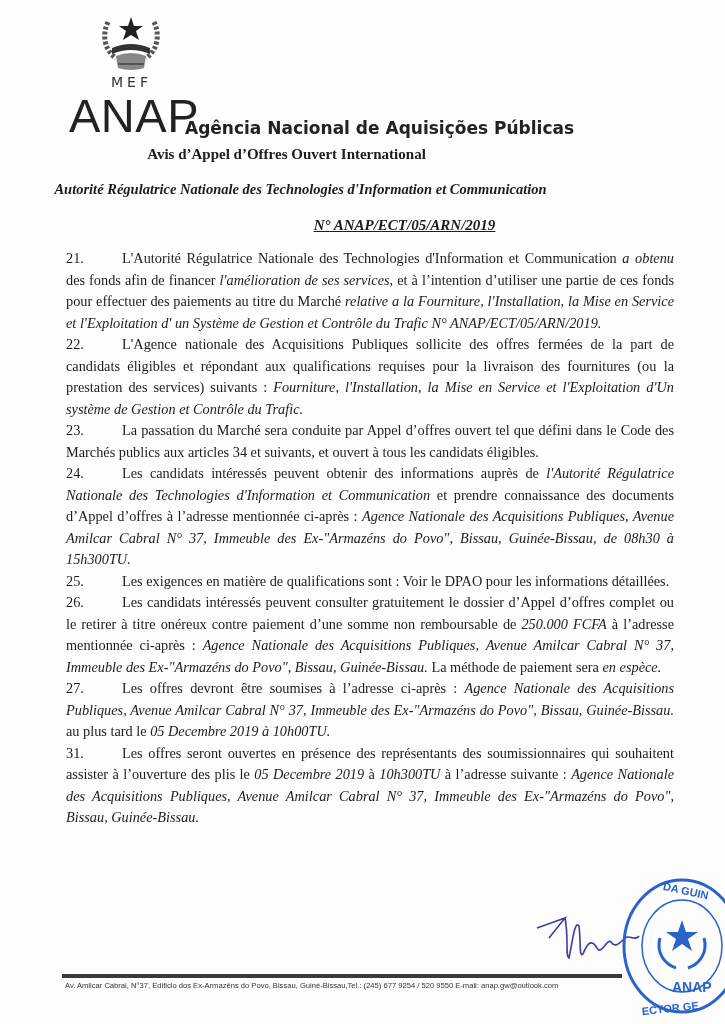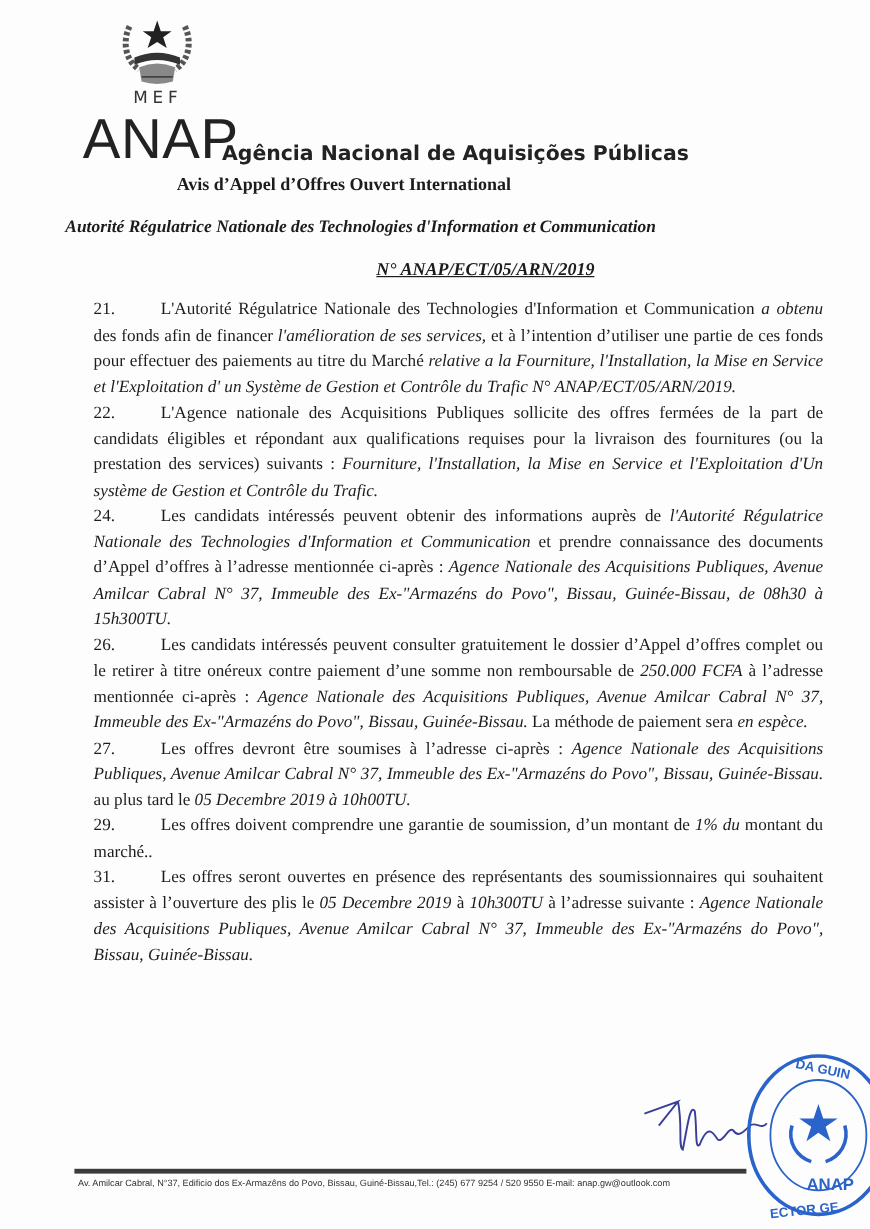--- a/index.html
+++ b/index.html
@@ -7,21 +7,21 @@
     width: 725px; height: 1024px; background: #fdfdfd; position: relative; overflow: hidden;
     font-family: "Liberation Serif", "DejaVu Serif", serif; color: #1c1c1c;
   }
   .emblem { position: absolute; left: 98px; top: 14px; width: 66px; height: 60px; }
   .mef { position: absolute; left: 111px; top: 74px; font-family: "DejaVu Sans", sans-serif; font-size: 14px; letter-spacing: 4px; color: #333; }
   .anap-logo { position: absolute; left: 69px; top: 92px; font-family: "Liberation Sans", sans-serif; font-size: 47px; letter-spacing: 0.5px; color: #222; line-height: 1; }
   .anap-sub { position: absolute; left: 185px; top: 118px; font-family: "DejaVu Sans", sans-serif; font-weight: bold; font-size: 17px; color: #222; }
   .title { position: absolute; left: 0; width: 573px; text-align: center; top: 146px; font-weight: bold; font-size: 15px; }
   .subtitle { position: absolute; left: 0; width: 601px; text-align: center; top: 181px; font-style: italic; font-weight: bold; font-size: 14.5px; }
   .ref { position: absolute; left: 0; width: 725px; text-align: center; top: 217px; font-style: italic; font-weight: bold; font-size: 15px; text-decoration: underline; padding-left: 42px; }
-  .body { position: absolute; left: 66px; top: 248px; width: 608px; font-size: 14.3px; line-height: 21.5px; margin-left: 12px; }
+  .body { position: absolute; left: 66px; top: 248px; width: 608px; font-size: 14.3px; line-height: 21.5px; }
   .para { text-align: justify; margin: 0; }
   .num { display: inline-block; width: 56px; }
   .i { font-style: italic; }
   .footer-rule { position: absolute; left: 62px; top: 974px; width: 560px; height: 4px; background: #3a3a3a; }
   .footer { position: absolute; left: 65px; top: 981px; font-family: "Liberation Sans", sans-serif; font-size: 7.6px; color: #333; white-space: nowrap; }
   .signature { position: absolute; left: 535px; top: 908px; width: 110px; height: 60px; }
   .stamp { position: absolute; left: 612px; top: 868px; width: 120px; height: 150px; }
 </style>
 </head>
 <body>
@@ -38,24 +38,25 @@
 <div class="anap-logo">ANAP</div>
 <div class="anap-sub">Agência Nacional de Aquisições Públicas</div>
 
 <div class="title">Avis d’Appel d’Offres Ouvert International</div>
 <div class="subtitle">Autorité Régulatrice Nationale des Technologies d'Information et Communication</div>
 <div class="ref">N° ANAP/ECT/05/ARN/2019</div>
 
 <div class="body" id="body">
     <p class="para"><span class="num">21.</span><span>L'Autorité Régulatrice Nationale des Technologies d'Information et Communication </span><span class="i">a obtenu</span><span> des fonds afin de financer </span><span class="i">l'amélioration de ses services,</span><span> et à l’intention d’utiliser une partie de ces fonds pour effectuer des paiements au titre du Marché </span><span class="i">relative a la Fourniture, l'Installation, la Mise en Service et l'Exploitation d' un Système de Gestion et Contrôle du Trafic N° ANAP/ECT/05/ARN/2019.</span></p>
     <p class="para"><span class="num">22.</span><span>L'Agence nationale des Acquisitions Publiques sollicite des offres fermées de la part de candidats éligibles et répondant aux qualifications requises pour la livraison des fournitures (ou la prestation des services) suivants : </span><span class="i">Fourniture, l'Installation, la Mise en Service et l'Exploitation d'Un système de Gestion et Contrôle du Trafic.</span></p>
+    <p class="para"><span class="num">23.</span><span>La passation du Marché sera conduite par Appel d’offres ouvert tel que défini dans le Code des Marchés publics aux articles 34 et suivants, et ouvert à tous les candidats éligibles.</span></p>
     <p class="para"><span class="num">24.</span><span>Les candidats intéressés peuvent obtenir des informations auprès de </span><span class="i">l'Autorité Régulatrice Nationale des Technologies d'Information et Communication</span><span> et prendre connaissance des documents d’Appel d’offres à l’adresse mentionnée ci-après : </span><span class="i">Agence Nationale des Acquisitions Publiques, Avenue Amilcar Cabral N° 37, Immeuble des Ex-"Armazéns do Povo", Bissau, Guinée-Bissau,  de 08h30 à 15h300TU.</span></p>
+    <p class="para"><span class="num">25.</span><span>Les exigences en matière de qualifications sont : Voir le DPAO pour les informations détaillées.</span></p>
     <p class="para"><span class="num">26.</span><span>Les candidats intéressés peuvent consulter gratuitement le dossier d’Appel d’offres complet ou le retirer à titre onéreux contre paiement d’une somme non remboursable de </span><span class="i">250.000 FCFA</span><span> à l’adresse mentionnée ci-après : </span><span class="i">Agence Nationale des Acquisitions Publiques, Avenue Amilcar Cabral N° 37, Immeuble des Ex-"Armazéns do Povo", Bissau, Guinée-Bissau.</span><span> La méthode de paiement sera </span><span class="i">en espèce.</span></p>
     <p class="para"><span class="num">27.</span><span>Les offres devront être soumises à l’adresse ci-après : </span><span class="i">Agence Nationale des Acquisitions Publiques, Avenue Amilcar Cabral N° 37, Immeuble des Ex-"Armazéns do Povo", Bissau, Guinée-Bissau.</span><span> au plus tard le </span><span class="i">05 Decembre 2019 à 10h00TU.</span></p>
-    <p class="para"><span class="num">29.</span><span>Les offres doivent comprendre une garantie de soumission, d’un montant de </span><span class="i">1% du</span><span> montant du marché..</span></p>
     <p class="para"><span class="num">31.</span><span>Les offres seront ouvertes en présence des représentants des soumissionnaires qui souhaitent assister à l’ouverture des plis le </span><span class="i">05 Decembre 2019</span><span> à </span><span class="i">10h300TU</span><span> à l’adresse suivante : </span><span class="i">Agence Nationale des Acquisitions Publiques, Avenue Amilcar Cabral N° 37, Immeuble des Ex-"Armazéns do Povo", Bissau, Guinée-Bissau.</span></p>
   </div>
 
 <svg class="signature" viewBox="0 0 110 60">
   <path d="M2,20 L30,10 L14,30 M30,10 C34,30 30,48 34,50 C38,30 40,12 44,18 C46,34 44,50 48,46 C52,36 56,30 62,40 C66,48 72,30 76,34 C80,40 84,36 90,30 C94,26 100,34 104,28" stroke="#3b3f9a" stroke-width="1.6" fill="none"></path>
 </svg>
 
 <svg class="stamp" viewBox="0 0 120 150">
   <g fill="none" stroke="#2a63c9">
     <ellipse cx="70" cy="78" rx="58" ry="66" stroke-width="3"></ellipse>

